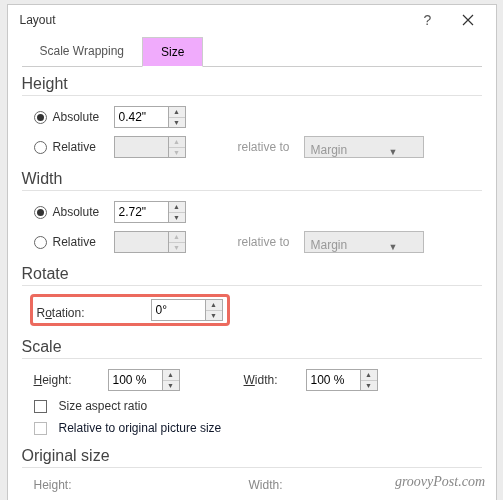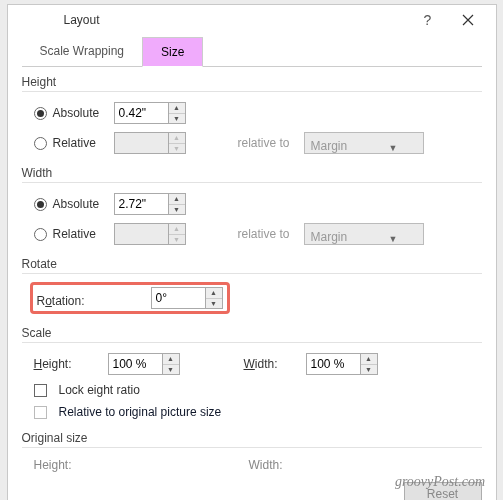--- a/index.html
+++ b/index.html
@@ -19,21 +19,20 @@
   border: 1px solid #c8c8c8;
   width: 490px;
   margin: 4px auto 0 auto;
 }
 .titlebar {
   display: flex;
   align-items: center;
   height: 30px;
   padding: 0 8px;
   background: #fff;
-  margin-left: 44px;
 }
 .titlebar .title { flex: 1; font-size: 12px; padding-left: 4px; }
 .tbtn {
   width: 40px;
   height: 28px;
   display: flex;
   align-items: center;
   justify-content: center;
   color: #555;
   font-size: 14px;
@@ -55,21 +54,21 @@
 }
 .tab.active {
   border: 1px solid #ccc;
   border-bottom: 1px solid #fff;
   margin-bottom: -1px;
   background: #f0abfc;
   color: #000;
 }
 .group { margin-bottom: 6px; }
 .group-title {
-  font-size: 12px;
+  font-size: 16px;
   color: #444;
   border-bottom: 1px solid #e2e2e2;
   padding-bottom: 2px;
   margin-bottom: 8px;
 }
 .row {
   display: flex;
   align-items: center;
   padding: 2px 0 6px 12px;
   gap: 6px;
@@ -303,21 +302,21 @@
         <span class="spinner">
           <input value="100 %" style="">
           <span class="spin-btns">
               <div>▲</div>
               <div>▼</div>
             </span>
         </span>
       </div>
       <div class="row">
         <span class="check"></span>
-        <label class="static">Lock eight ratio</label>
+        <label class="static">Size aspect ratio</label>
       </div>
       <div class="row">
         <span class="check disabled"></span>
         <label class="static disabled-text">Relative to original picture size</label>
       </div>
     </div>
 
     <div class="group">
       <div class="group-title">Original size</div>
       <div class="orig-row">

